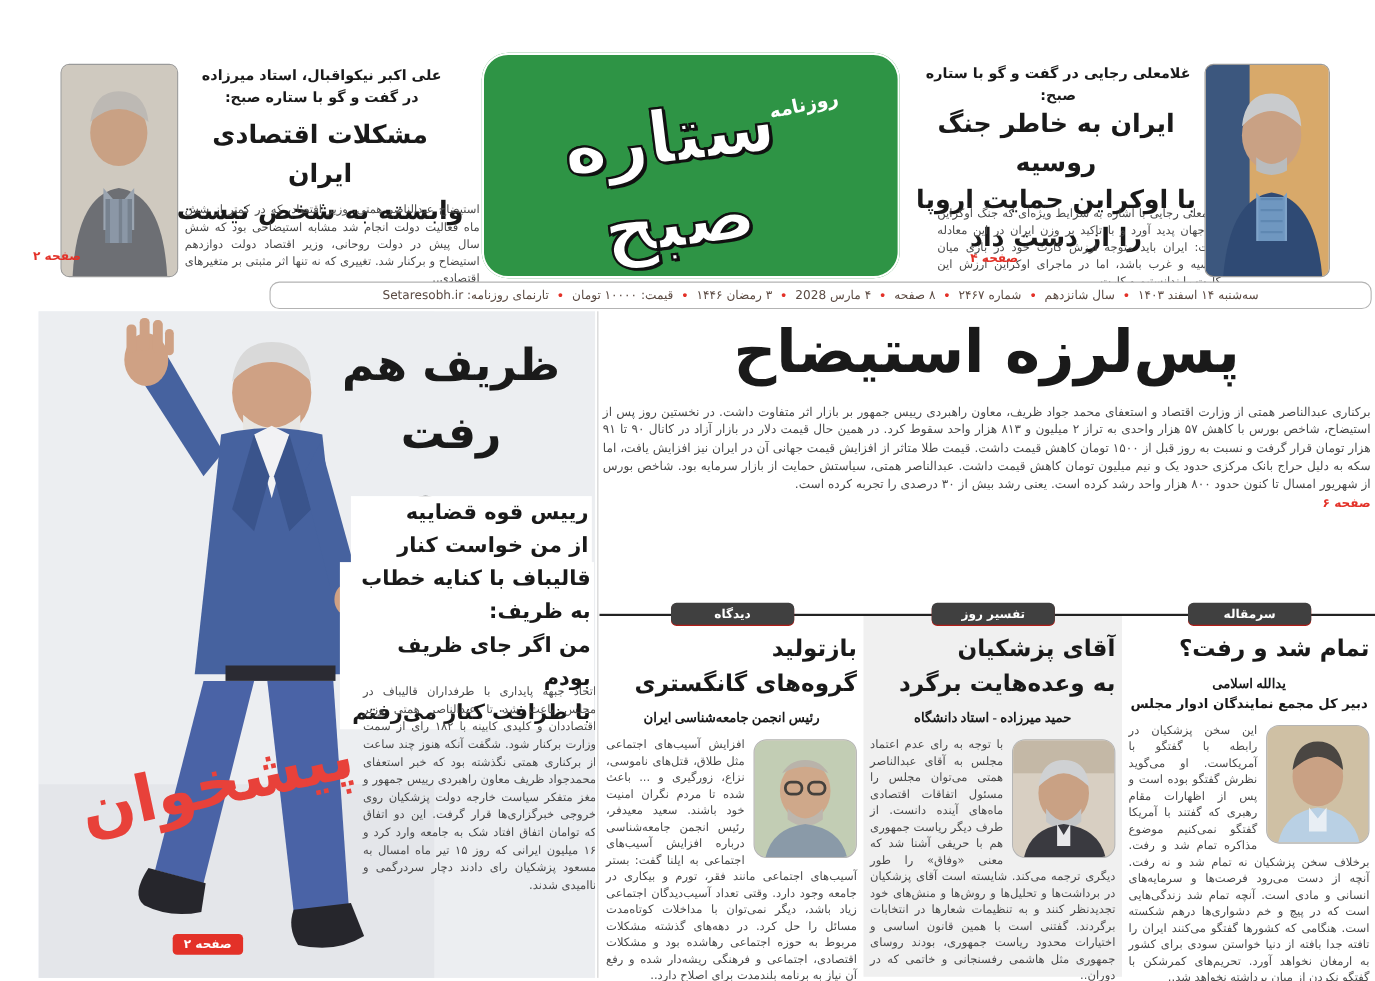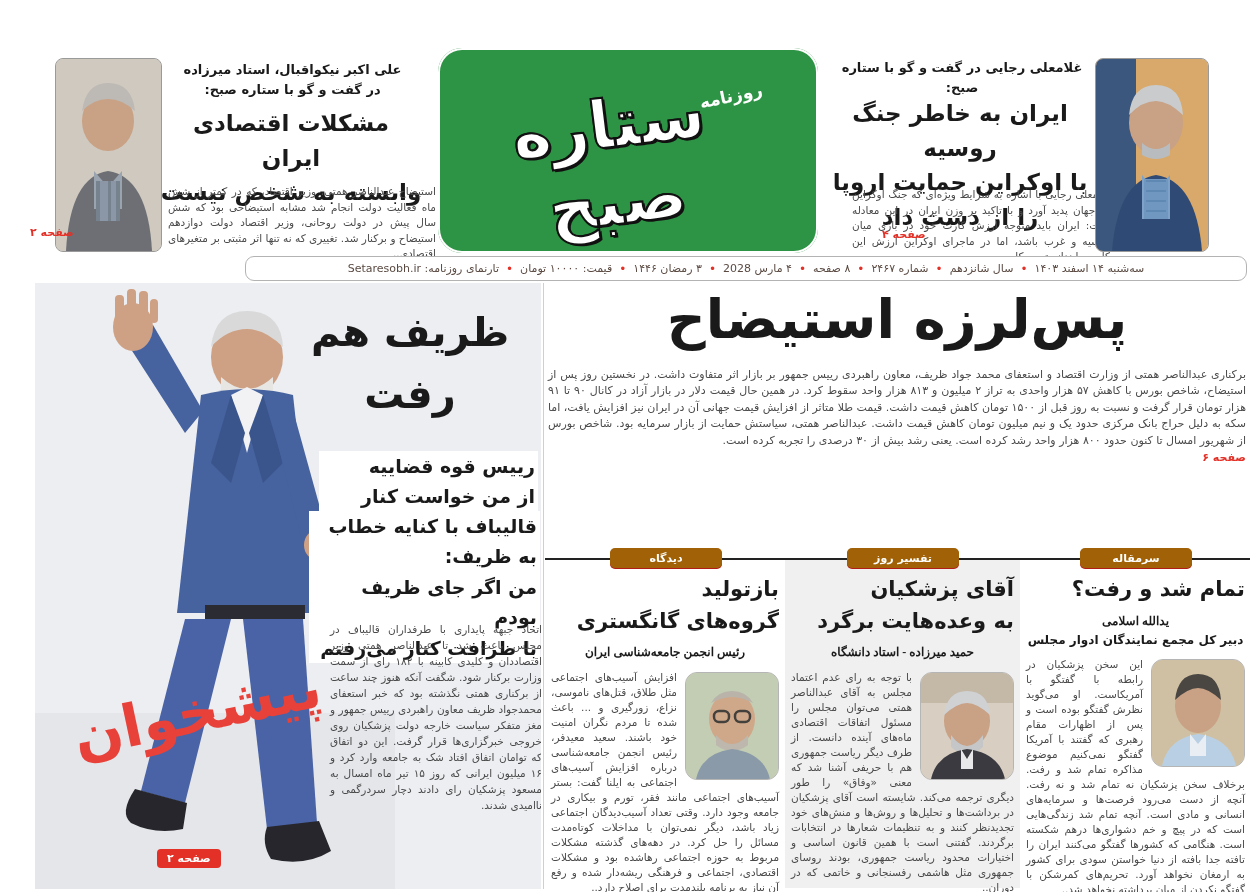--- a/index.html
+++ b/index.html
@@ -45,21 +45,21 @@
 
   
   .lead-wrap{left:548px;top:284px;width:698px;}
   .lead-head{font-weight:bold;font-size:54px;line-height:1.35;text-align:center;letter-spacing:-2px;}
   .lead-sub{font-weight:bold;font-size:23px;text-align:center;margin-top:2px;}
   .lead-body{font-size:11px;line-height:16.5px;color:#4a4a4a;margin-top:10px;}
 
   
   .rule{left:545px;top:558px;width:705px;border-top:2px solid #222;}
   .graypanel{left:785px;top:559px;width:235px;height:329px;background:#f0f0f0;}
-  .tab{position:absolute;top:548px;width:112px;height:20px;background:#a16207;border-radius:5px;
+  .tab{position:absolute;top:548px;width:112px;height:20px;background:#404040;border-radius:5px;
        color:#fff;font-size:11px;font-weight:bold;display:flex;align-items:center;justify-content:center;
        z-index:4;box-shadow:0 1px 0 #b21d18;}
   .col{position:absolute;top:574px;}
   .col-head{font-weight:bold;font-size:21px;line-height:1.5;text-align:right;letter-spacing:-0.5px;}
   .col-author{font-weight:bold;font-size:12px;text-align:center;margin-top:8px;font-family:Liberation Serif, serif;}
   .col-role{font-weight:bold;font-size:12px;text-align:center;margin-top:4px;}
   .col-body{font-size:10.5px;line-height:15px;color:#4a4a4a;margin-top:10px;}
   .portrait{float:right;width:92px;height:106px;border:1px solid #b5b5b5;border-radius:12px;
             overflow:hidden;margin:2px 0 4px 8px;background:#d8d2c8;}
   .v-divider{left:543px;top:283px;height:606px;border-left:1px solid #cfcfcf;}

